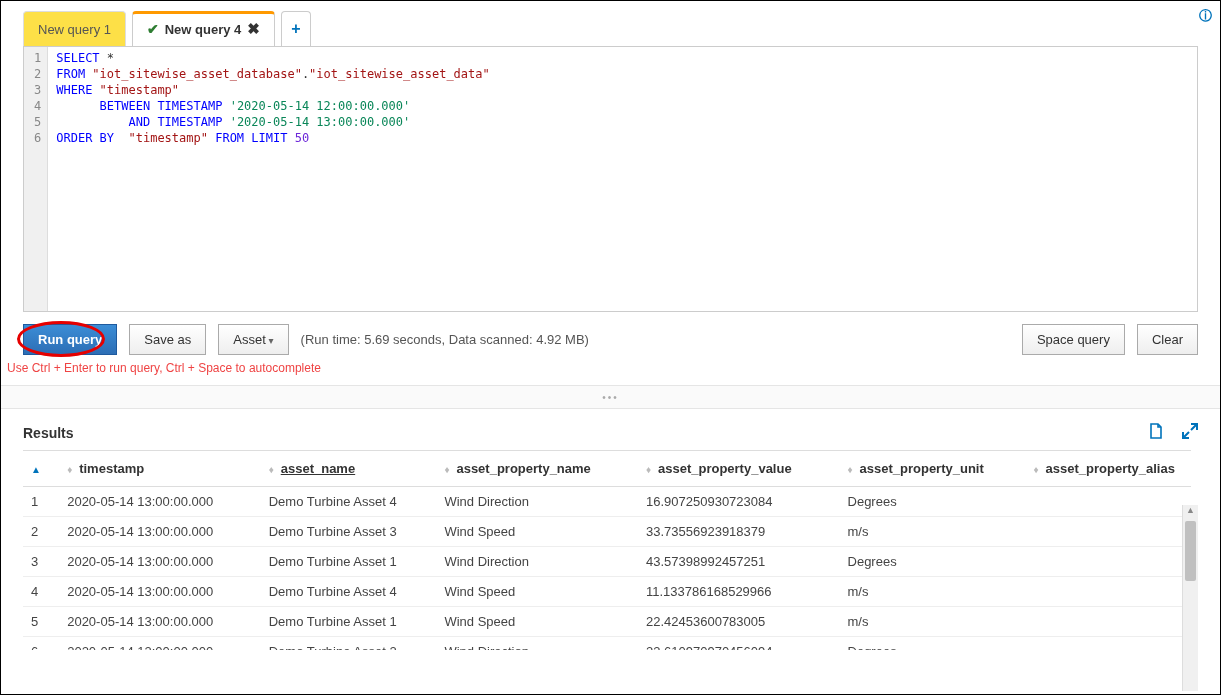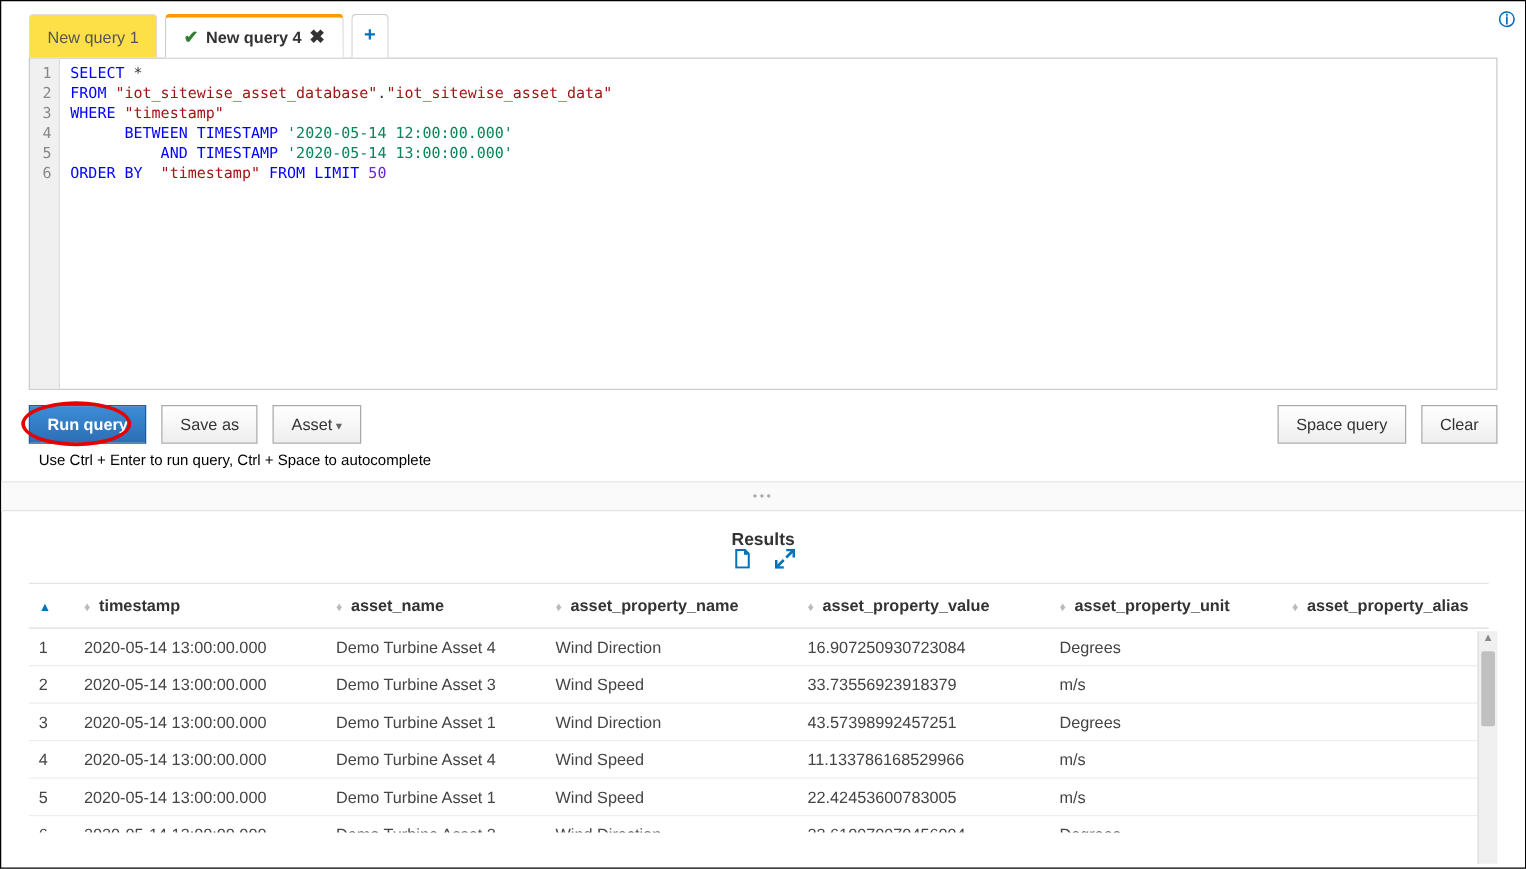--- a/index.html
+++ b/index.html
@@ -24,39 +24,39 @@
 .lit { color: #098658; margin-top: 24px; }
 
 .toolbar { display: flex; align-items: center; padding: 12px 22px 6px; gap: 12px; }
 .btn { border: 1px solid #aaa; border-radius: 0; padding: 7px 14px; background: linear-gradient(#fff, #eee); cursor: pointer; font-size: 13px; color: #333; }
 .btn-primary { background: linear-gradient(#3b8dd6, #2d6eb5); color: #fff; border-color: #1f5a9e; font-weight: bold; }
 .highlight-oval { position: absolute; border: 3px solid #e60000; border-radius: 50%; width: 88px; height: 36px; pointer-events: none; }
 .caret::after { content: " ▾"; font-size: 10px; color: #666; }
 .run-info { color: #555; font-size: 13px; }
 .toolbar-spacer { flex: 1; }
 
-.hint { padding: 0 30px 10px; color: #000000; font-size: 12px; }
+.hint { padding: 0 6px 10px; color: #ef4444; font-size: 12px; }
 
 .splitter { height: 24px; border-top: 1px solid #e5e5e5; border-bottom: 1px solid #e5e5e5; background: #fafafa; display: flex; align-items: center; justify-content: center; color: #aaa; cursor: row-resize; }
 .splitter-dots { letter-spacing: 2px; font-size: 10px; }
 
-.results-head { display: flex; align-items: center; padding: 14px 22px 8px; flex-direction: column; }
+.results-head { display: flex; align-items: center; padding: 14px 22px 8px; }
 .results-title { font-weight: bold; font-size: 14px; color: #333; flex: 1; }
 .results-icons { display: flex; gap: 18px; color: #0073bb; }
 .results-icons span { cursor: pointer; }
 
 .results-table-wrap { margin: 0 0 0 22px; position: relative; height: 200px; overflow: hidden; }
 .results-table { width: 1168px; border-collapse: collapse; }
 .results-table th { text-align: left; padding: 10px 8px; border-top: 1px solid #ddd; border-bottom: 1px solid #ddd; font-size: 13px; color: #333; font-weight: bold; }
 .results-table td { padding: 7px 8px; border-bottom: 1px solid #eee; font-size: 13px; color: #444; }
 .sort-icon { color: #bbb; font-size: 10px; margin-right: 4px; display: inline-block; width: 8px; }
 .sort-icon.active { color: #0073bb; }
 .col-idx { width: 35px; }
 .col-ts { width: 195px; }
-.col-aname { width: 170px; }
+.col-aname { width: 170px; text-decoration: underline; }
 .col-apname { width: 195px; }
 .col-apval { width: 195px; }
 .col-apunit { width: 180px; }
 .col-apalias { width: 160px; }
 
 .scrollbar { position: absolute; right: 22px; top: 504px; width: 16px; height: 186px; background: #f0f0f0; border-left: 1px solid #ddd; }
 .scroll-thumb { background: #c0c0c0; border-radius: 2px; margin: 2px; height: 60px; }
 .scroll-up, .scroll-down { height: 14px; text-align: center; font-size: 9px; color: #888; }
 </style>
 </head>
@@ -93,20 +93,21 @@
 <span class="kw">ORDER</span><span class="kw"> BY</span><span class="ident">  "timestamp"</span><span class="kw"> FROM</span><span class="kw"> LIMIT</span><span class="num"> 50</span></div>
 </div>
 
 <div class="toolbar">
   <div style="position:relative;">
     <div class="highlight-oval" style="left:-6px; top:-3px;"></div>
     <button class="btn btn-primary">Run query</button>
   </div>
   <button class="btn">Save as</button>
   <button class="btn caret">Asset</button>
+  <span class="run-info">(Run time: 5.69 seconds, Data scanned: 4.92 MB)</span>
   <div class="toolbar-spacer"></div>
   <button class="btn">Space query</button>
   <button class="btn">Clear</button>
 </div>
 
 <div class="hint">Use Ctrl + Enter to run query, Ctrl + Space to autocomplete</div>
 
 <div class="splitter">
   <span class="splitter-dots">•••</span>
 </div>

